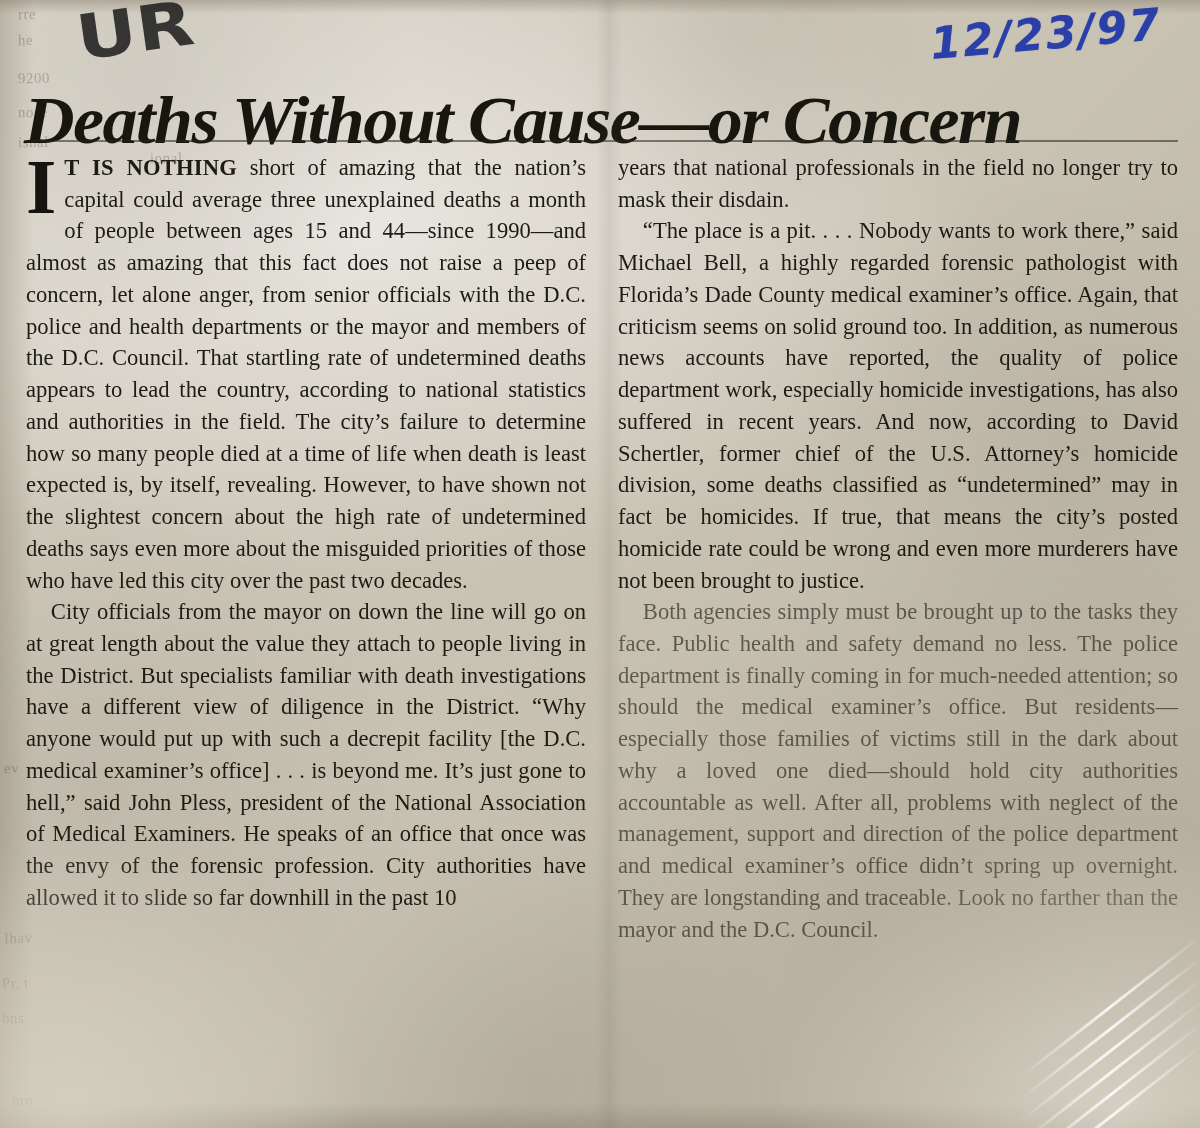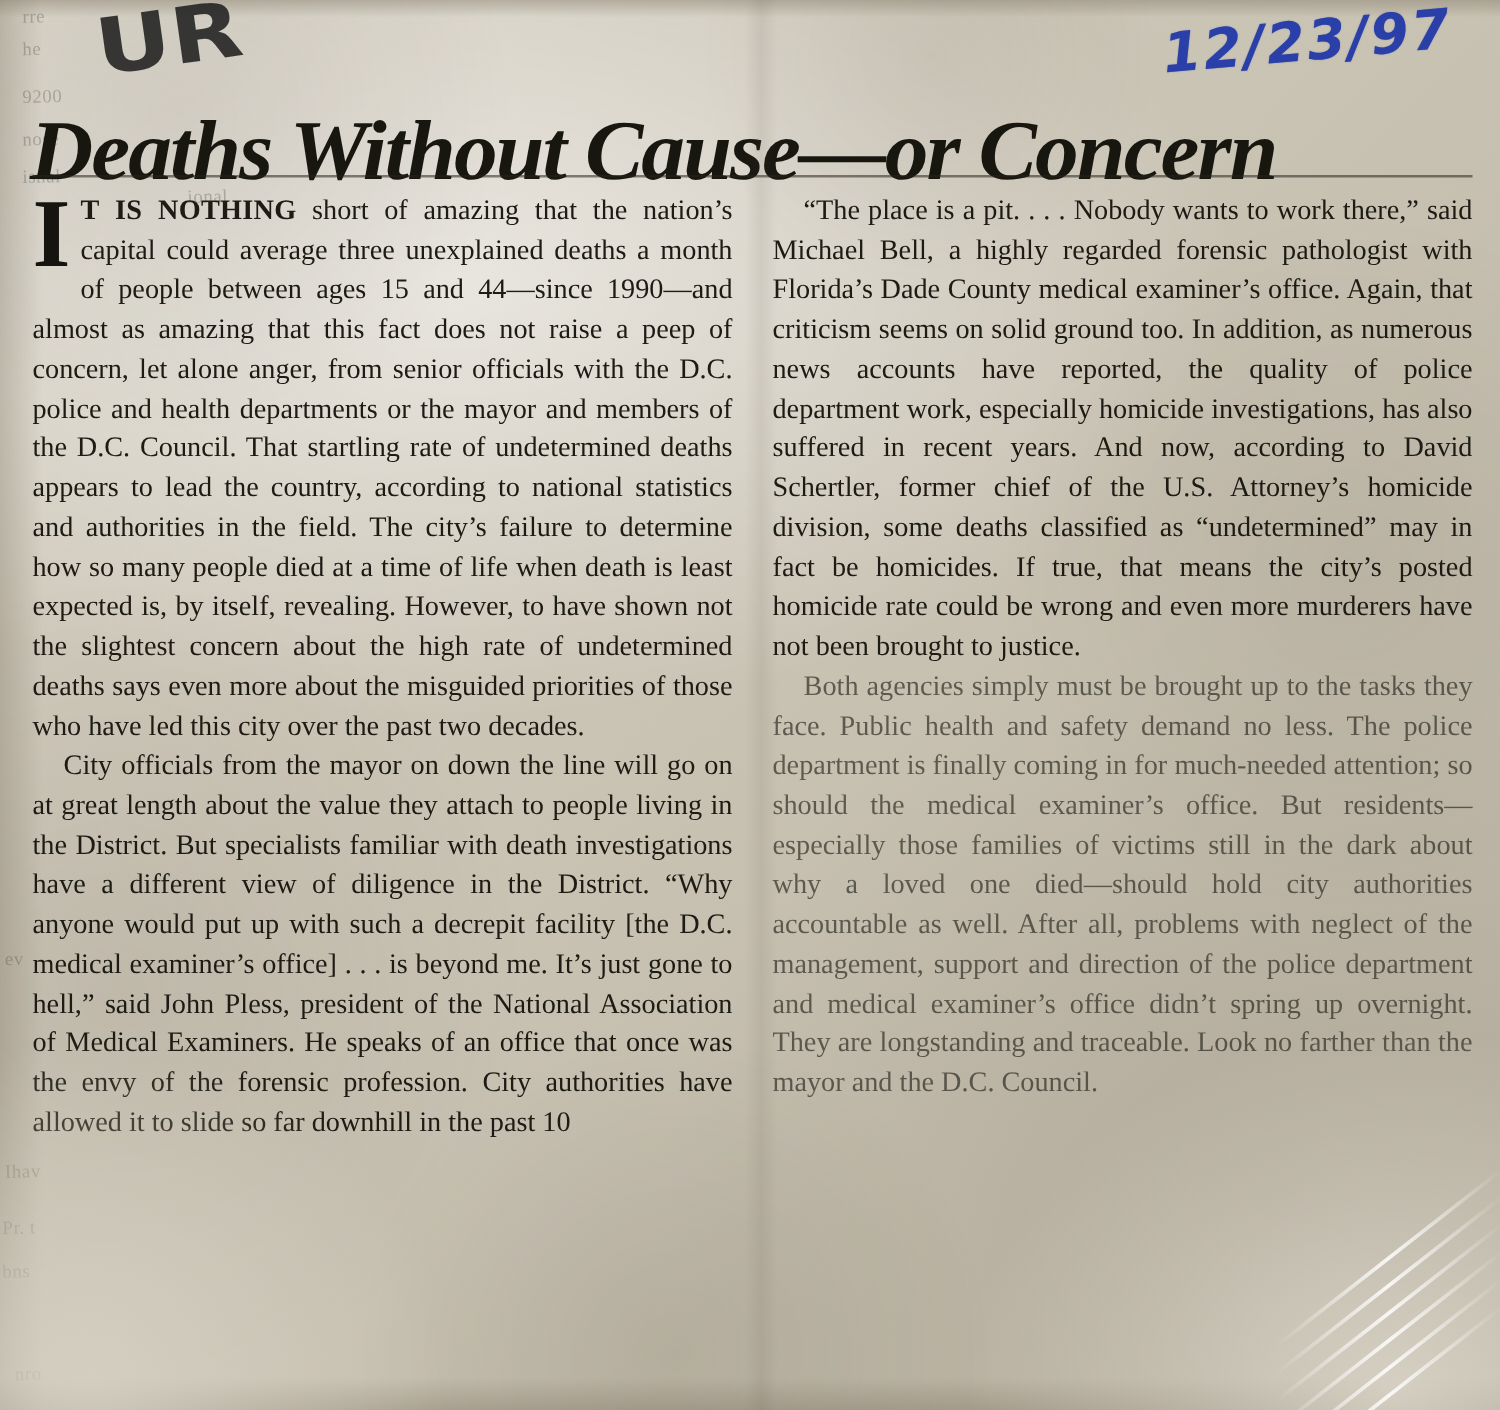--- a/index.html
+++ b/index.html
@@ -253,20 +253,21 @@
   <div class="rule" id="rule-top"></div>
 
   <div id="body">
 
     <div class="col">
       <p class="first"><span class="dropcap">I</span><span class="smallcaps">T IS NOTHING</span><span> short of amazing that the nation’s capital could average three unexplained deaths a month of people between ages 15 and 44—since 1990—and almost as amazing that this fact does not raise a peep of concern, let alone anger, from senior officials with the D.C. police and health departments or the mayor and members of the D.C. Council. That startling rate of undetermined deaths appears to lead the country, according to national statistics and authorities in the field. The city’s failure to determine how so many people died at a time of life when death is least expected is, by itself, revealing. However, to have shown not the slightest concern about the high rate of undetermined deaths says even more about the misguided priorities of those who have led this city over the past two decades.</span></p>
       <p>City officials from the mayor on down the line will go on at great length about the value they attach to people living in the District. But specialists familiar with death investigations have a different view of diligence in the District. “Why anyone would put up with such a decrepit facility [the D.C. medical examiner’s office] . . . is beyond me. It’s just gone to hell,” said John Pless, president of the National Association of Medical Examiners. He speaks of an office that once was the envy of the forensic profession. City authorities have allowed it to slide so far downhill in the past 10</p>
     </div>
 
     <div class="col">
+      <p class="first">years that national professionals in the field no longer try to mask their disdain.</p>
       <p>“The place is a pit. . . . Nobody wants to work there,” said Michael Bell, a highly regarded forensic pathologist with Florida’s Dade County medical examiner’s office. Again, that criticism seems on solid ground too. In addition, as numerous news accounts have reported, the quality of police department work, especially homicide investigations, has also suffered in recent years. And now, according to David Schertler, former chief of the U.S. Attorney’s homicide division, some deaths classified as “undetermined” may in fact be homicides. If true, that means the city’s posted homicide rate could be wrong and even more murderers have not been brought to justice.</p>
       <p class="faded-text">Both agencies simply must be brought up to the tasks they face. Public health and safety demand no less. The police department is finally coming in for much-needed attention; so should the medical examiner’s office. But residents—especially those families of victims still in the dark about why a loved one died—should hold city authorities accountable as well. After all, problems with neglect of the management, support and direction of the police department and medical examiner’s office didn’t spring up overnight. They are longstanding and traceable. Look no farther than the mayor and the D.C. Council.</p>
     </div>
 
   </div>
 
   <div class="scuff-left"></div>
   <div class="scuff-right"></div>
   <div class="scratches">
     <i></i>

